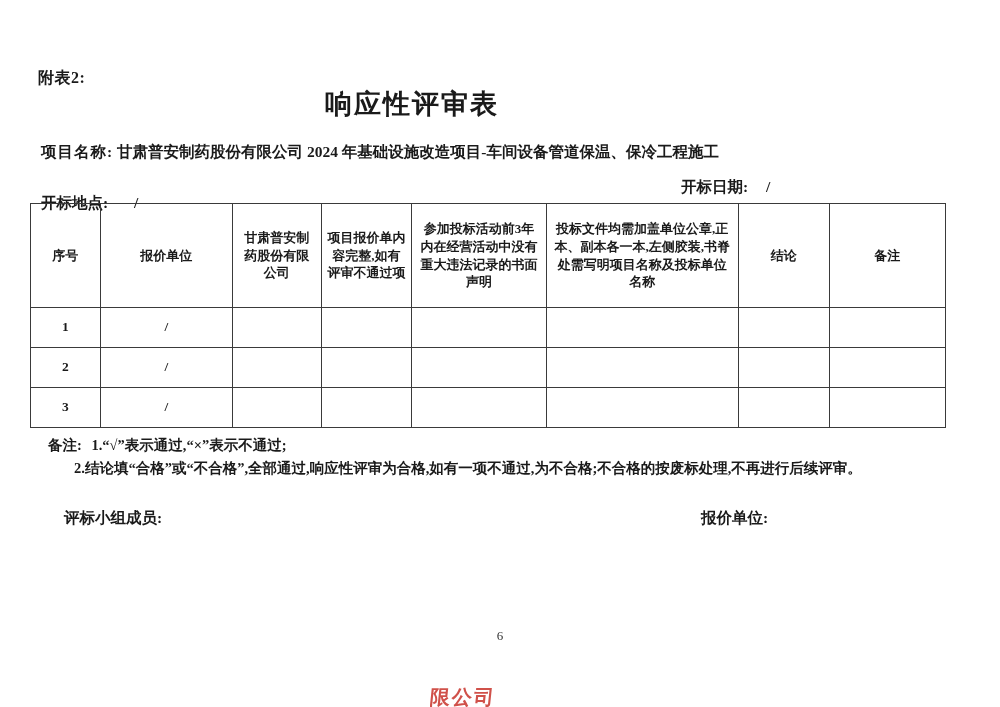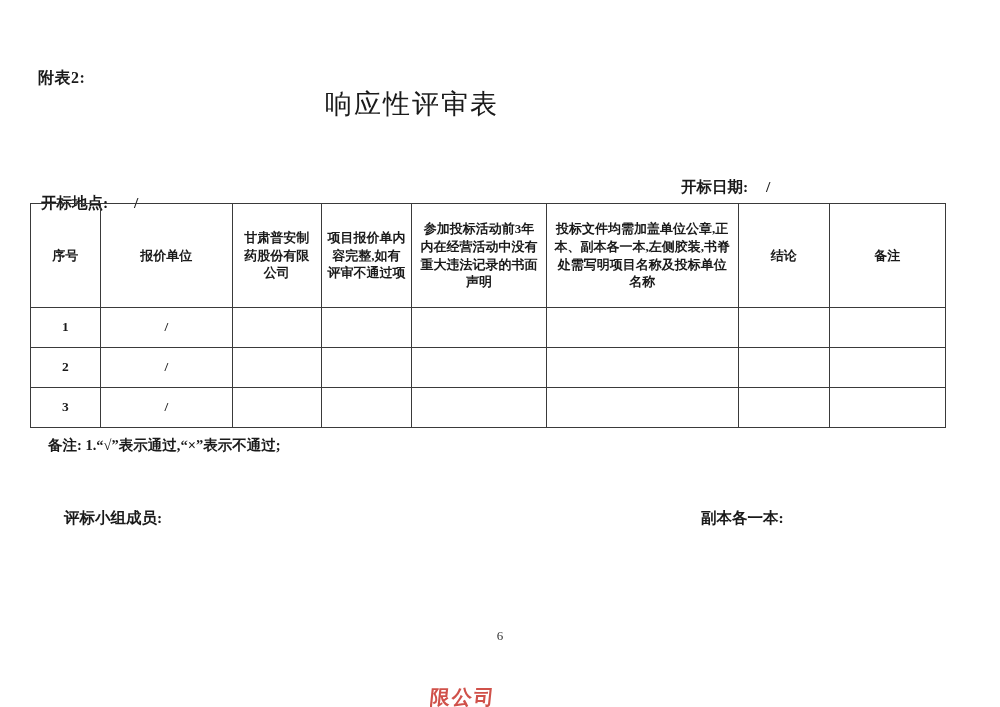--- a/index.html
+++ b/index.html
@@ -25,21 +25,21 @@
     font-size: 16px;
     font-weight: bold;
     letter-spacing: 0.5px;
   }
   .doc-title {
     position: absolute;
     left: 0; top: 86px;
     width: 824px;
     text-align: center;
     font-size: 27px;
-    font-weight: normal;
+    font-weight: bold;
     letter-spacing: 2px;
   }
   .field-row {
     position: absolute;
     font-size: 15.5px;
     font-weight: bold;
     white-space: nowrap;
   }
   .project-row { left: 41px; top: 142px; }
   .project-row .label { letter-spacing: 1px; }
@@ -83,21 +83,21 @@
     left: 48px; top: 434px;
     width: 915px;
     font-size: 14.5px;
     font-weight: bold;
     line-height: 1.62;
   }
   .notes .n-line { white-space: nowrap; }
   .notes .n1 { text-indent: 0; }
   .notes .n2 { padding-left: 26px; }
   .notes .n3 { padding-left: 26px; }
-  .notes .lbl { }
+  .notes .lbl { margin-right: 6px; }
 
   .signatures {
     position: absolute;
     left: 48px; top: 508px;
     width: 915px;
     font-size: 15.5px;
     font-weight: bold;
   }
   .sig-left { position: absolute; left: 16px; top: 0; }
   .sig-right { position: absolute; left: 653px; top: 0; }
@@ -129,20 +129,24 @@
 </style>
 </head>
 <body>
 
 <div class="page">
 
   <div class="attach-label">附表2:</div>
 
   <div class="doc-title">响应性评审表</div>
 
+  <div class="field-row project-row">
+    <span class="label">项目名称:</span>
+    <span class="value">甘肃普安制药股份有限公司 2024 年基础设施改造项目-车间设备管道保温、保冷工程施工</span>
+  </div>
 
   <div class="field-row place-row">
     <span class="label">开标地点:</span>
     <span class="value">/</span>
   </div>
 
   <div class="field-row date-row">
     <span class="label">开标日期:</span>
     <span class="value">/</span>
   </div>
@@ -202,25 +206,26 @@
         <td></td>
       </tr>
     </tbody>
   </table>
 
   <div class="notes">
     <div class="n-line n1">
       <span class="lbl">备注:</span>
       <span>1.“√”表示通过,“×”表示不通过;</span>
     </div>
+    <div class="n-line n2">2.结论填“合格”或“不合格”,全部通过,响应性评审为合格,如有一项不通过,为不合格;不合格的按废标处理,不再进行后续评审。</div>
   </div>
 
   <div class="signatures">
     <div class="sig-left">评标小组成员:</div>
-    <div class="sig-right">副本各一本:</div>
+    <div class="sig-right">报价单位:</div>
   </div>
 
   <div class="page-number">6</div>
 
   <div class="stamp">
     <div class="stamp-text">限公司</div>
   </div>
 
 </div>
 

